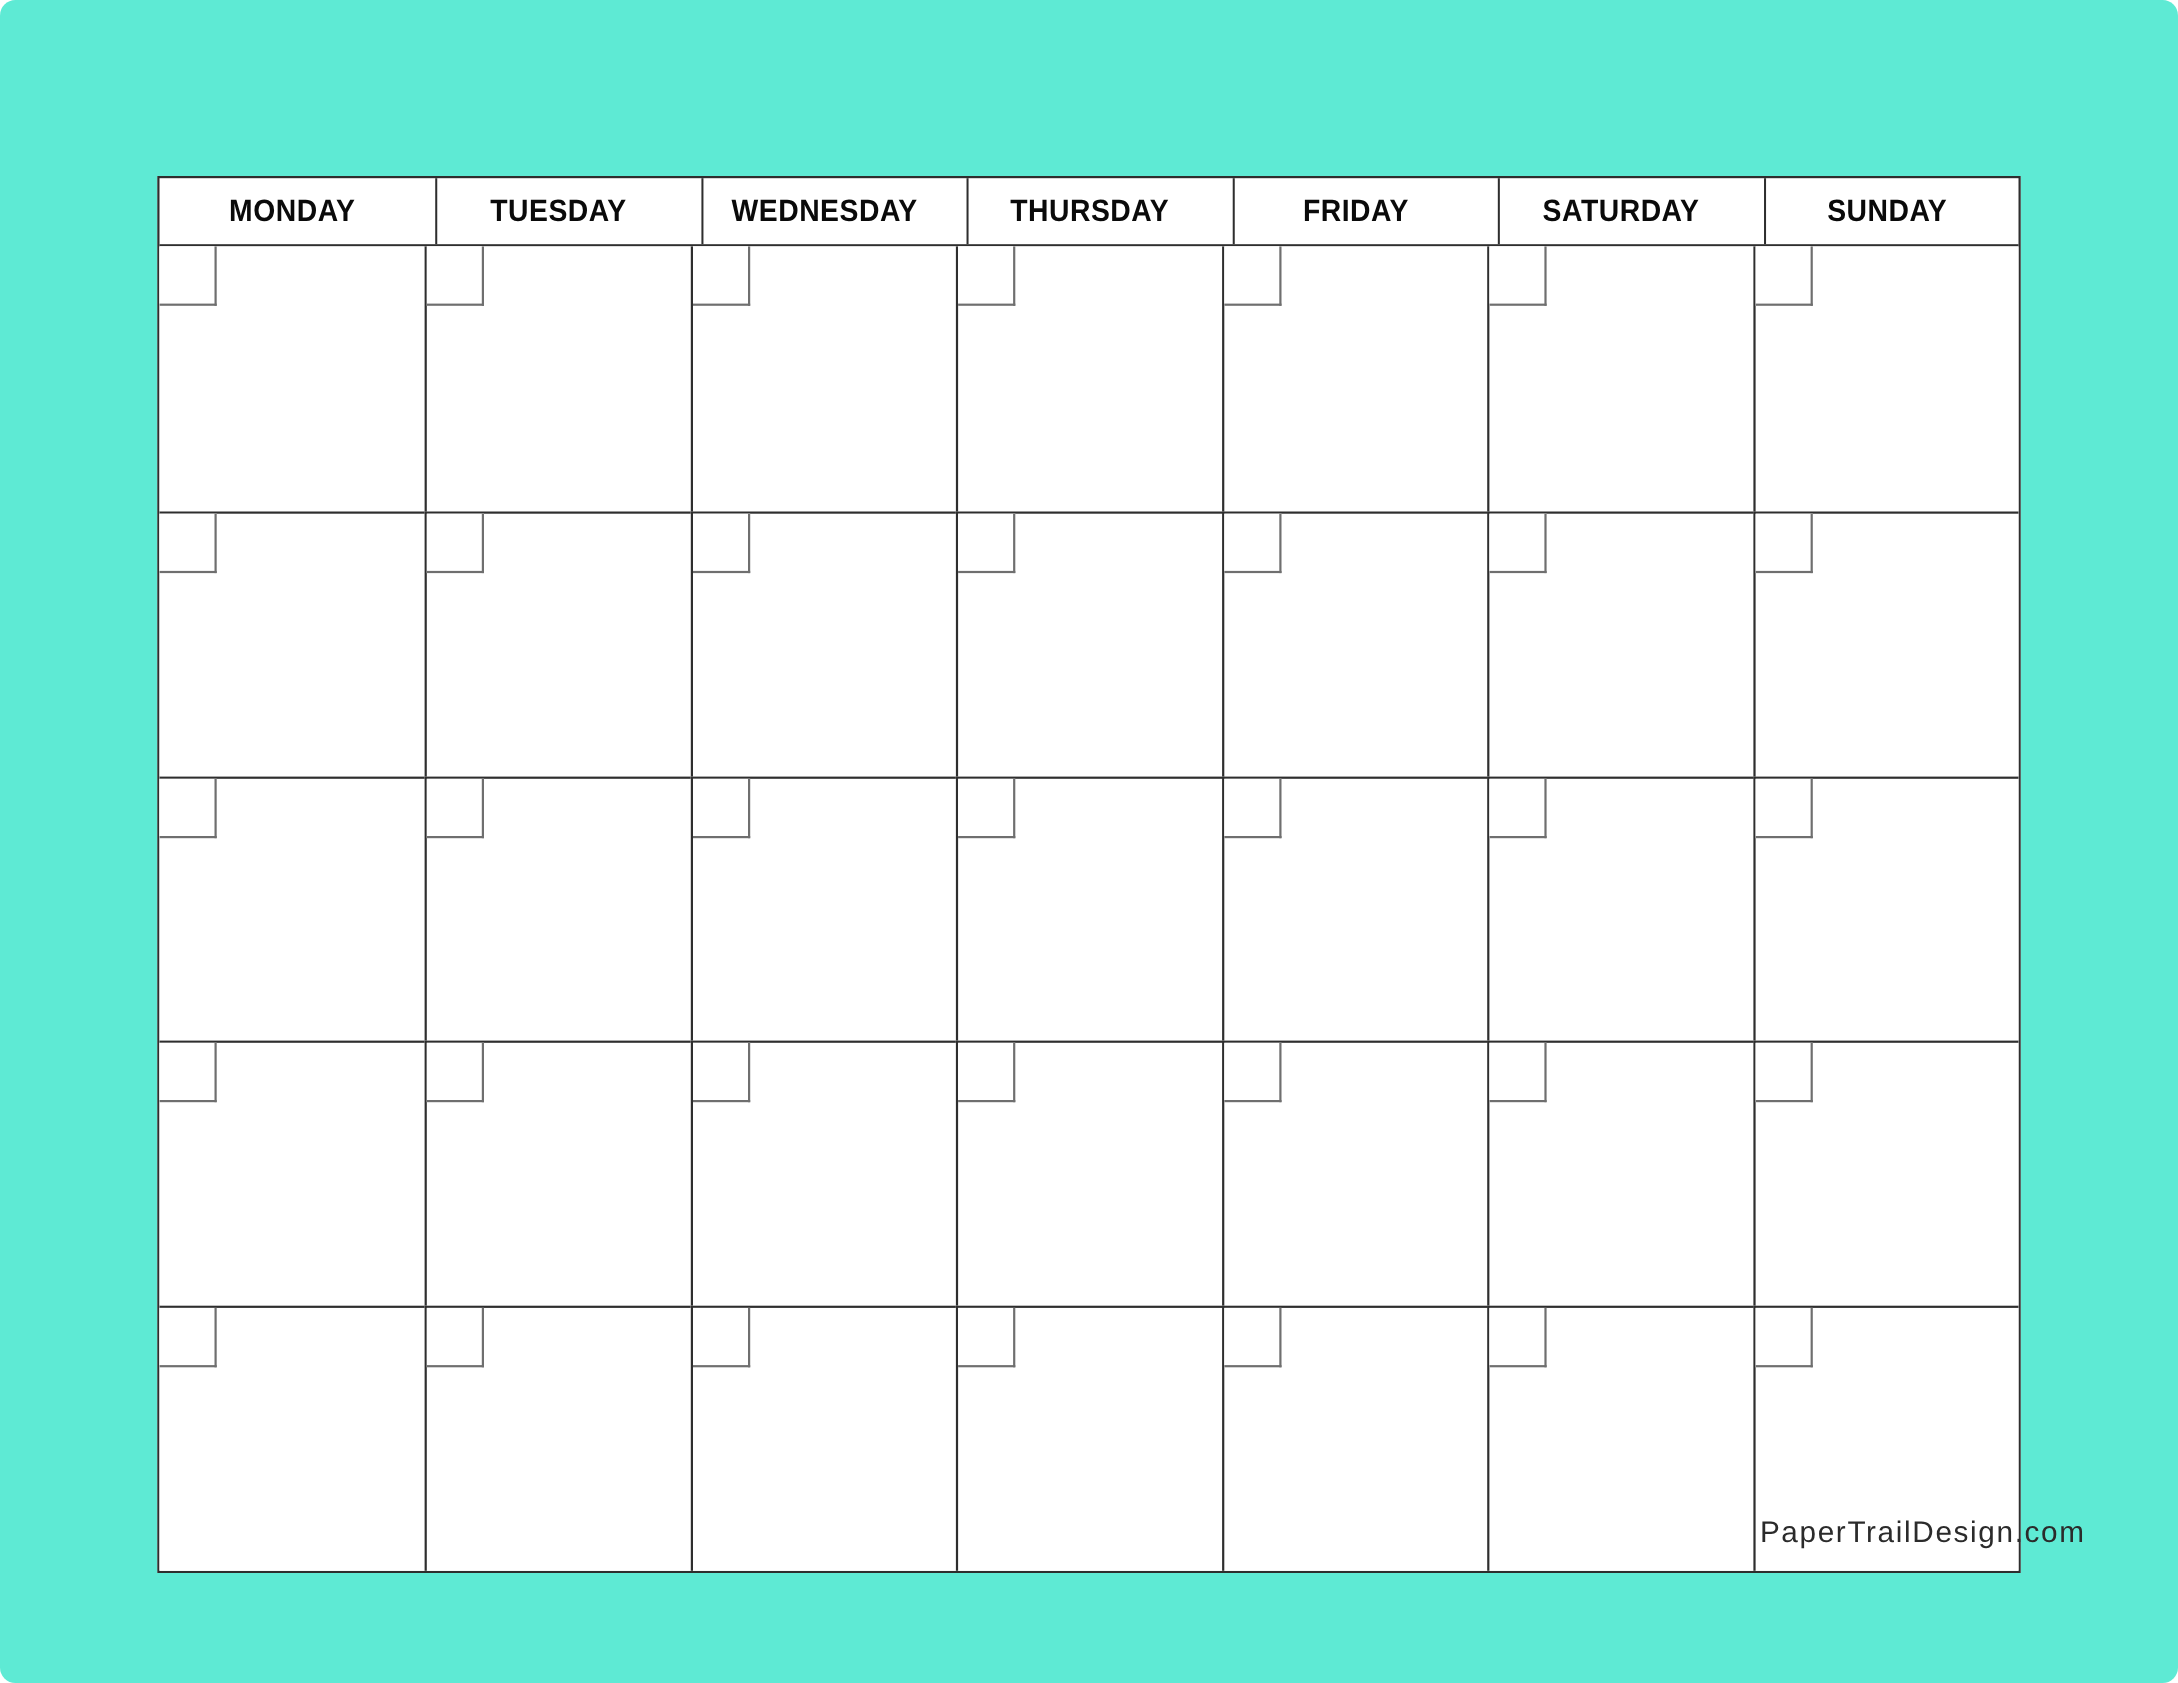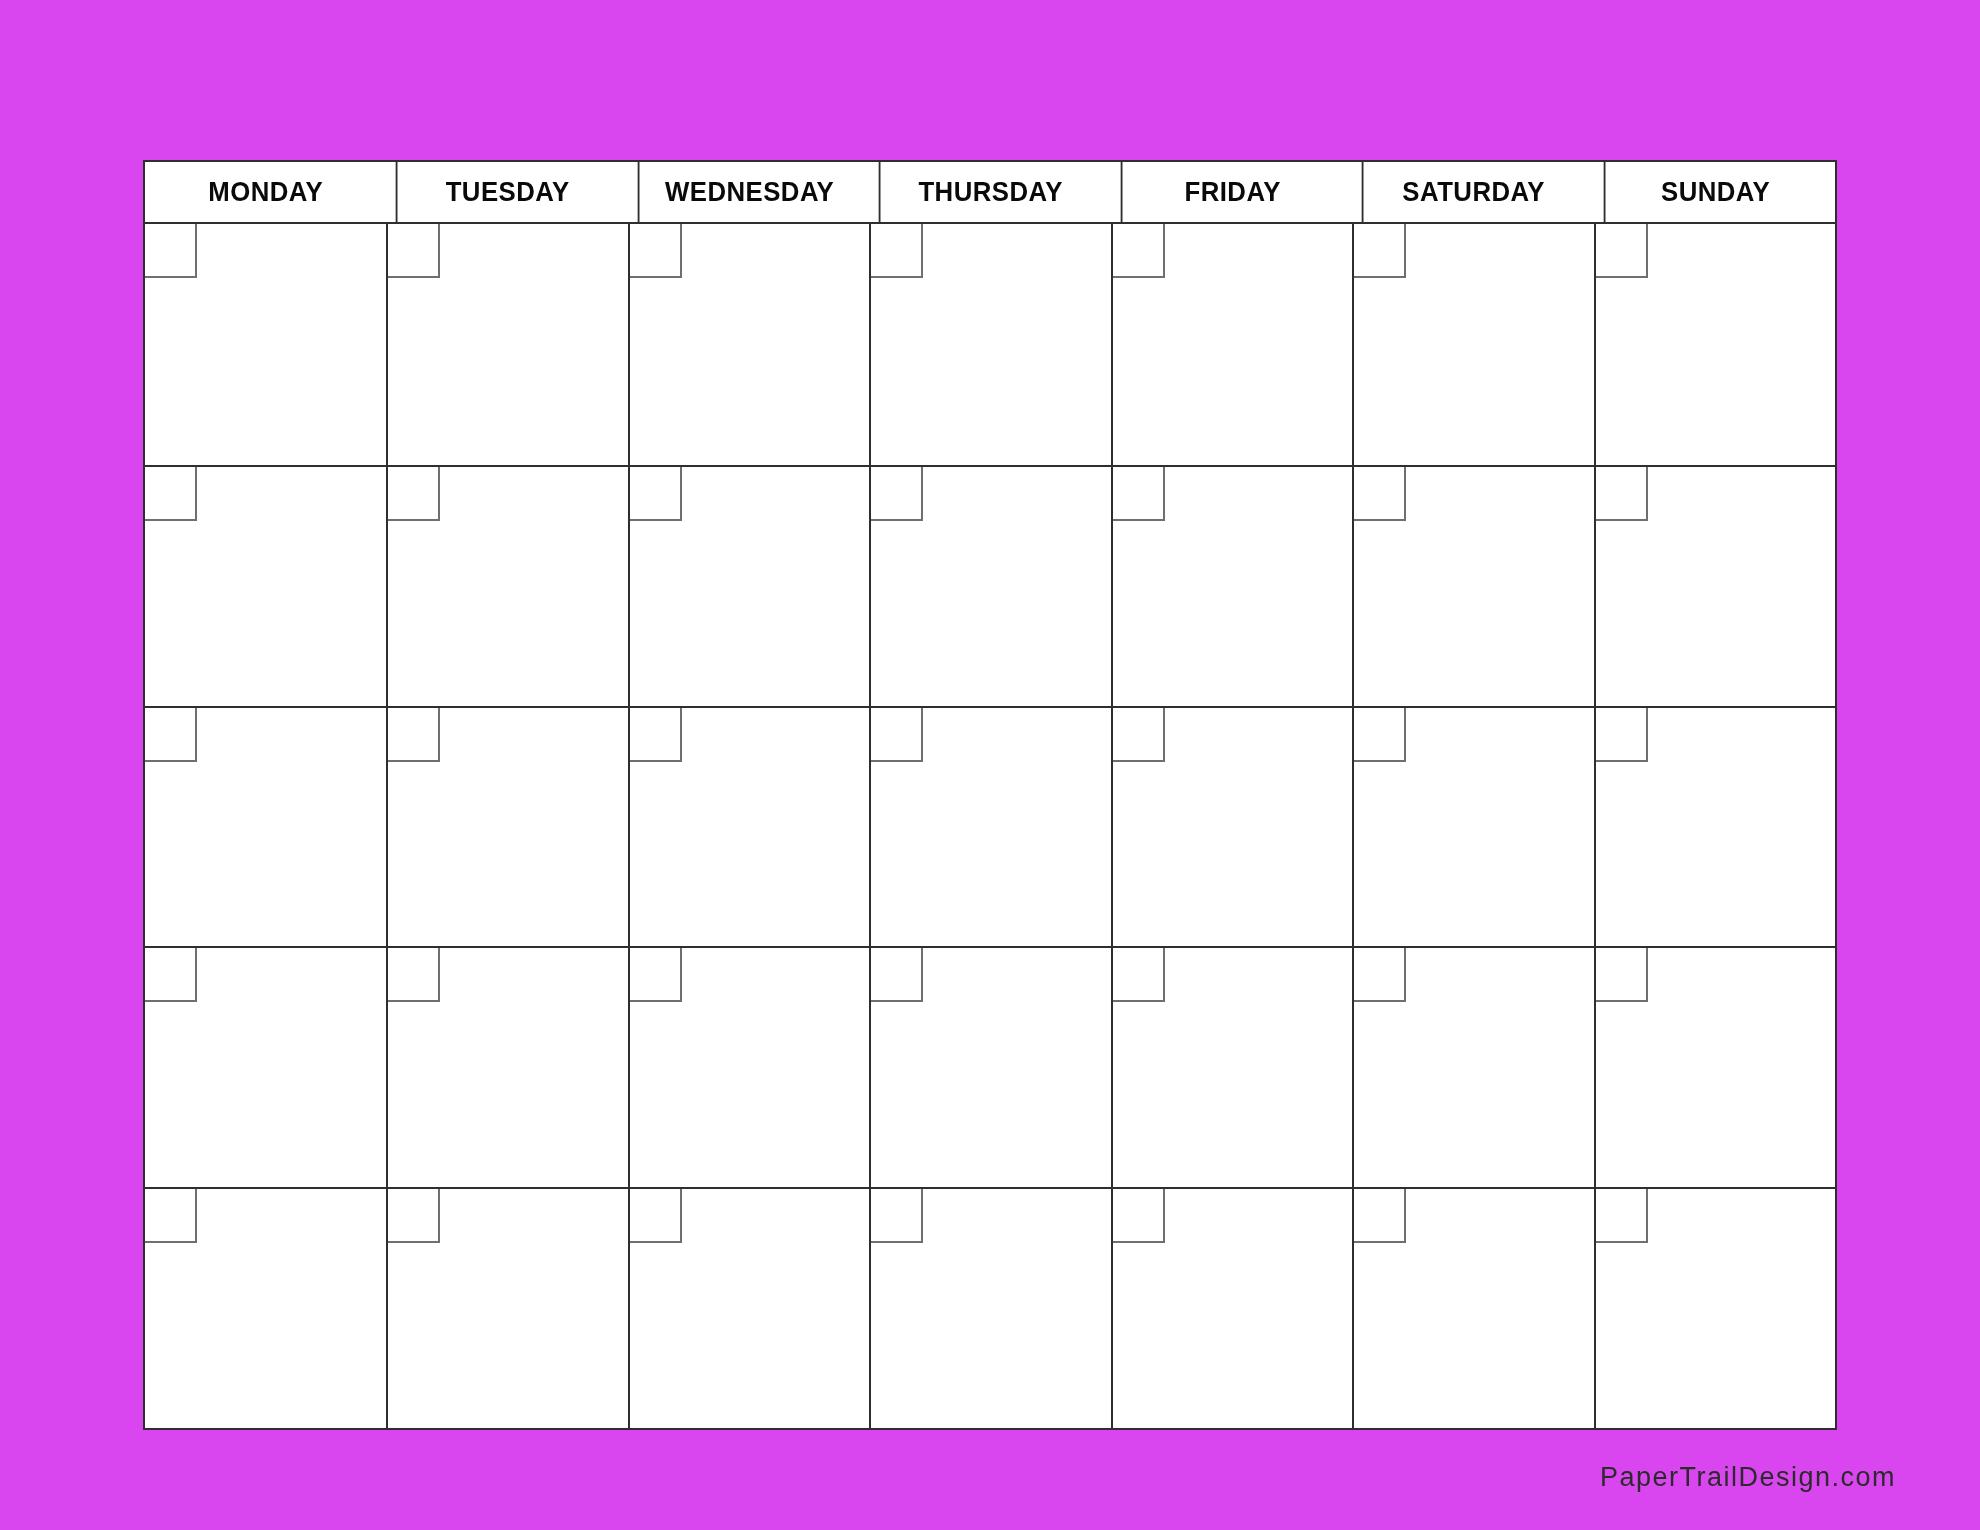--- a/index.html
+++ b/index.html
@@ -5,23 +5,24 @@
   :root {
     --grid-line: #2e2e2e;
     --square-line: #6f6f6f;
   }
   * { margin: 0; padding: 0; box-sizing: border-box; }
   html, body { background: #ffffff; }
   .page {
     position: relative;
     width: 1980px;
     height: 1530px;
-    background: #d946ef;
+    background: #5eead4;
     font-family: "Liberation Sans", sans-serif;
     overflow: hidden;
+    border-radius: 14px;
   }
   .calendar {
     position: absolute;
     left: 143px;
     top: 160px;
     width: 1694px;
     height: 1270px;
     border: 2px solid var(--grid-line);
     background: #ffffff;
     display: flex;
@@ -64,21 +65,21 @@
     left: 0;
     top: 0;
     width: 52px;
     height: 54px;
     border-right: 2px solid var(--square-line);
     border-bottom: 2px solid var(--square-line);
     background: #ffffff;
   }
   .footer-credit {
     position: absolute;
-    top: 1462px;
+    top: 1378px;
     right: 84px;
     font-size: 27px;
     letter-spacing: 1.5px;
     color: #2b2b2b;
     font-family: "Liberation Sans", sans-serif;
   }
 </style>
 </head>
 <body>
 

